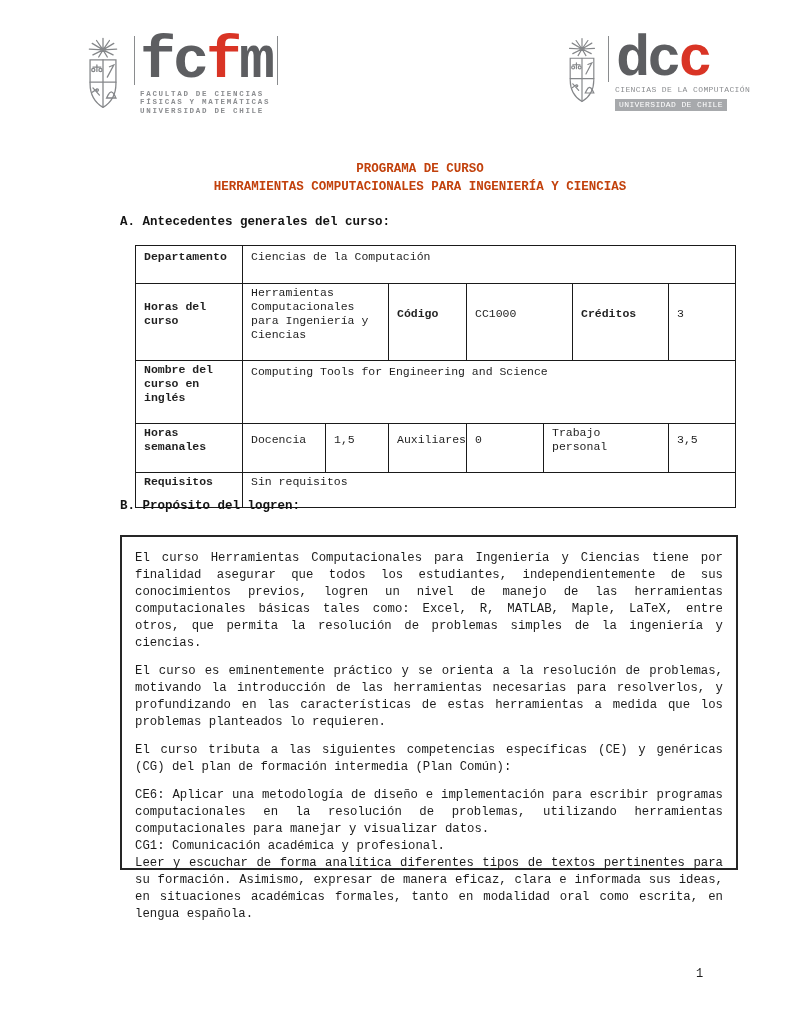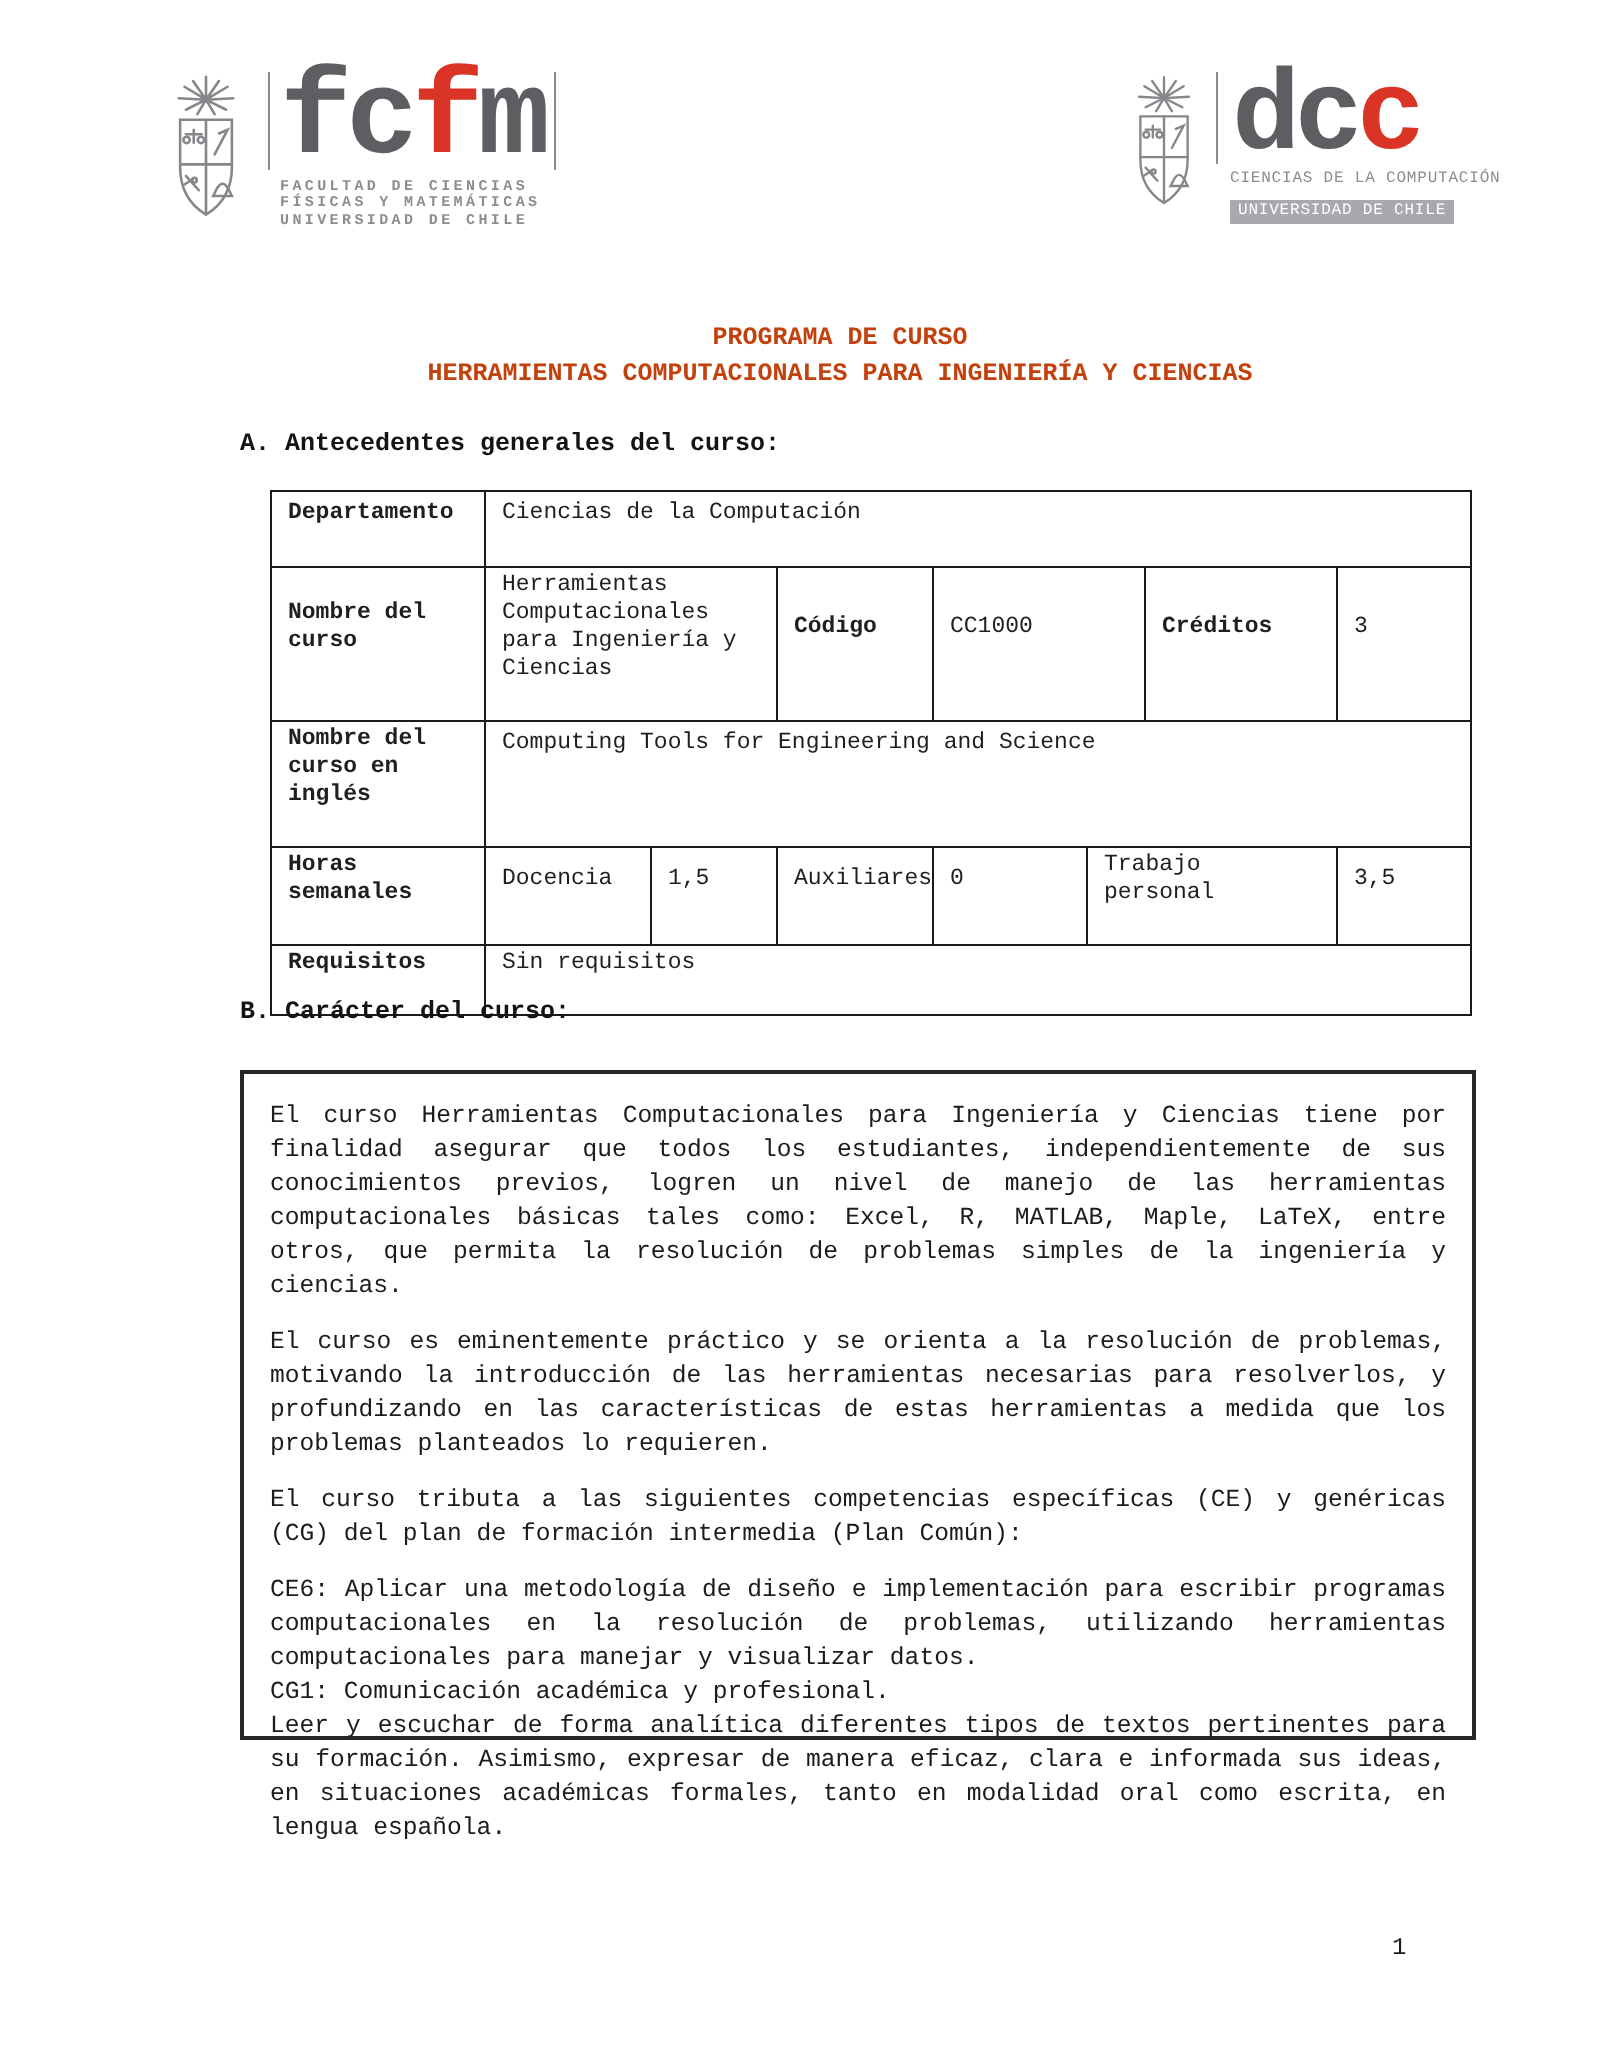--- a/index.html
+++ b/index.html
@@ -118,21 +118,21 @@
           <col style="width:29px">
           <col style="width:96px">
           <col style="width:67px">
       </colgroup>
       <tbody>
           <tr style="height:38px">
         <td class="lbl">Departamento</td>
         <td colspan="7">Ciencias de la Computación</td>
       </tr>
       <tr style="height:49px">
-        <td class="lbl">Nombre del curso</td>
+        <td class="lbl">Horas del curso</td>
         <td colspan="2">Herramientas Computacionales para Ingeniería y Ciencias</td>
         <td class="lbl">Código</td>
         <td colspan="2">CC1000</td>
         <td class="lbl">Créditos</td>
         <td>3</td>
       </tr>
       <tr style="height:38px">
         <td class="lbl">Nombre del curso en inglés</td>
         <td colspan="7" class="top">Computing Tools for Engineering and Science</td>
       </tr>
@@ -146,21 +146,21 @@
         <td>3,5</td>
       </tr>
       <tr style="height:35px">
         <td class="lbl">Requisitos</td>
         <td colspan="7">Sin requisitos</td>
       </tr>
     </tbody>
       </table>
   </div>
 
-  <div class="section-heading heading-b">B. Carácter del curso:</div>
+  <div class="section-heading heading-b">B. Propósito del logren:</div>
 
   <div class="purpose-box">
     <p>El curso Herramientas Computacionales para Ingeniería y Ciencias tiene por finalidad asegurar que todos los estudiantes, independientemente de sus conocimientos previos, logren un nivel de manejo de las herramientas computacionales básicas tales como: Excel, R, MATLAB, Maple, LaTeX, entre otros, que permita la resolución de problemas simples de la ingeniería y ciencias.</p>
     <p>El curso es eminentemente práctico y se orienta a la resolución de problemas, motivando la introducción de las herramientas necesarias para resolverlos, y profundizando en las características de estas herramientas a medida que los problemas planteados lo requieren.</p>
     <p>El curso tributa a las siguientes competencias específicas (CE) y genéricas (CG) del plan de formación intermedia (Plan Común):</p>
     <p class="multiline">CE6: Aplicar una metodología de diseño e implementación para escribir programas computacionales en la resolución de problemas, utilizando herramientas computacionales para manejar y visualizar datos.
 CG1: Comunicación académica y profesional.
 Leer y escuchar de forma analítica diferentes tipos de textos pertinentes para su formación. Asimismo, expresar de manera eficaz, clara e informada sus ideas, en situaciones académicas formales, tanto en modalidad oral como escrita, en lengua española.</p>
   </div>
 

